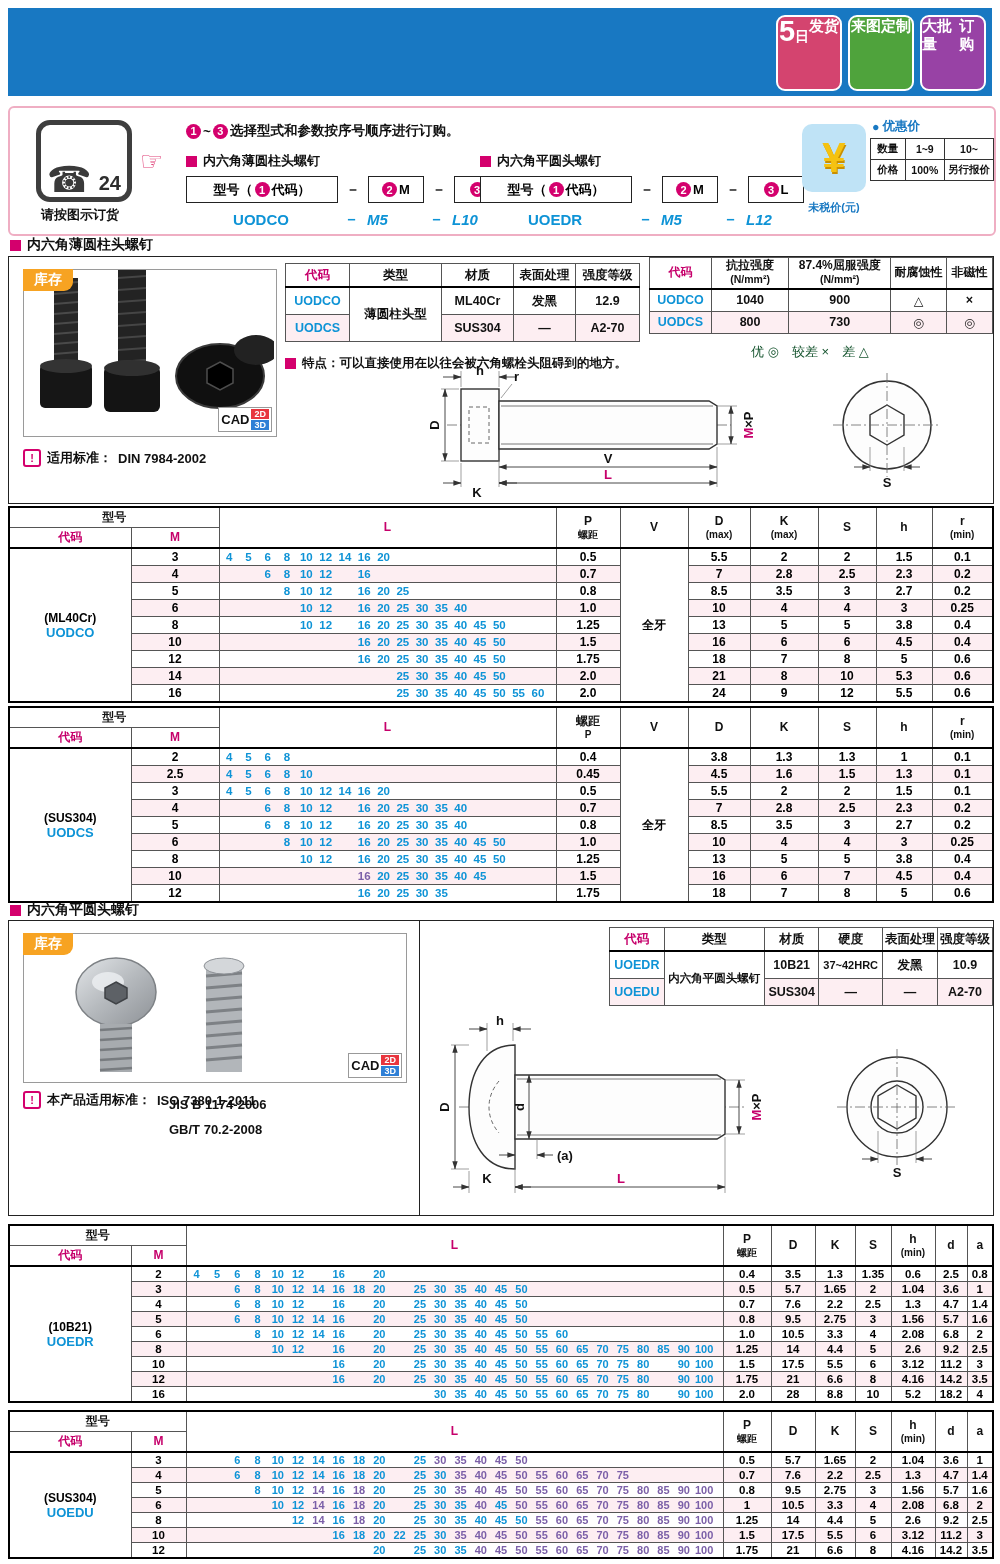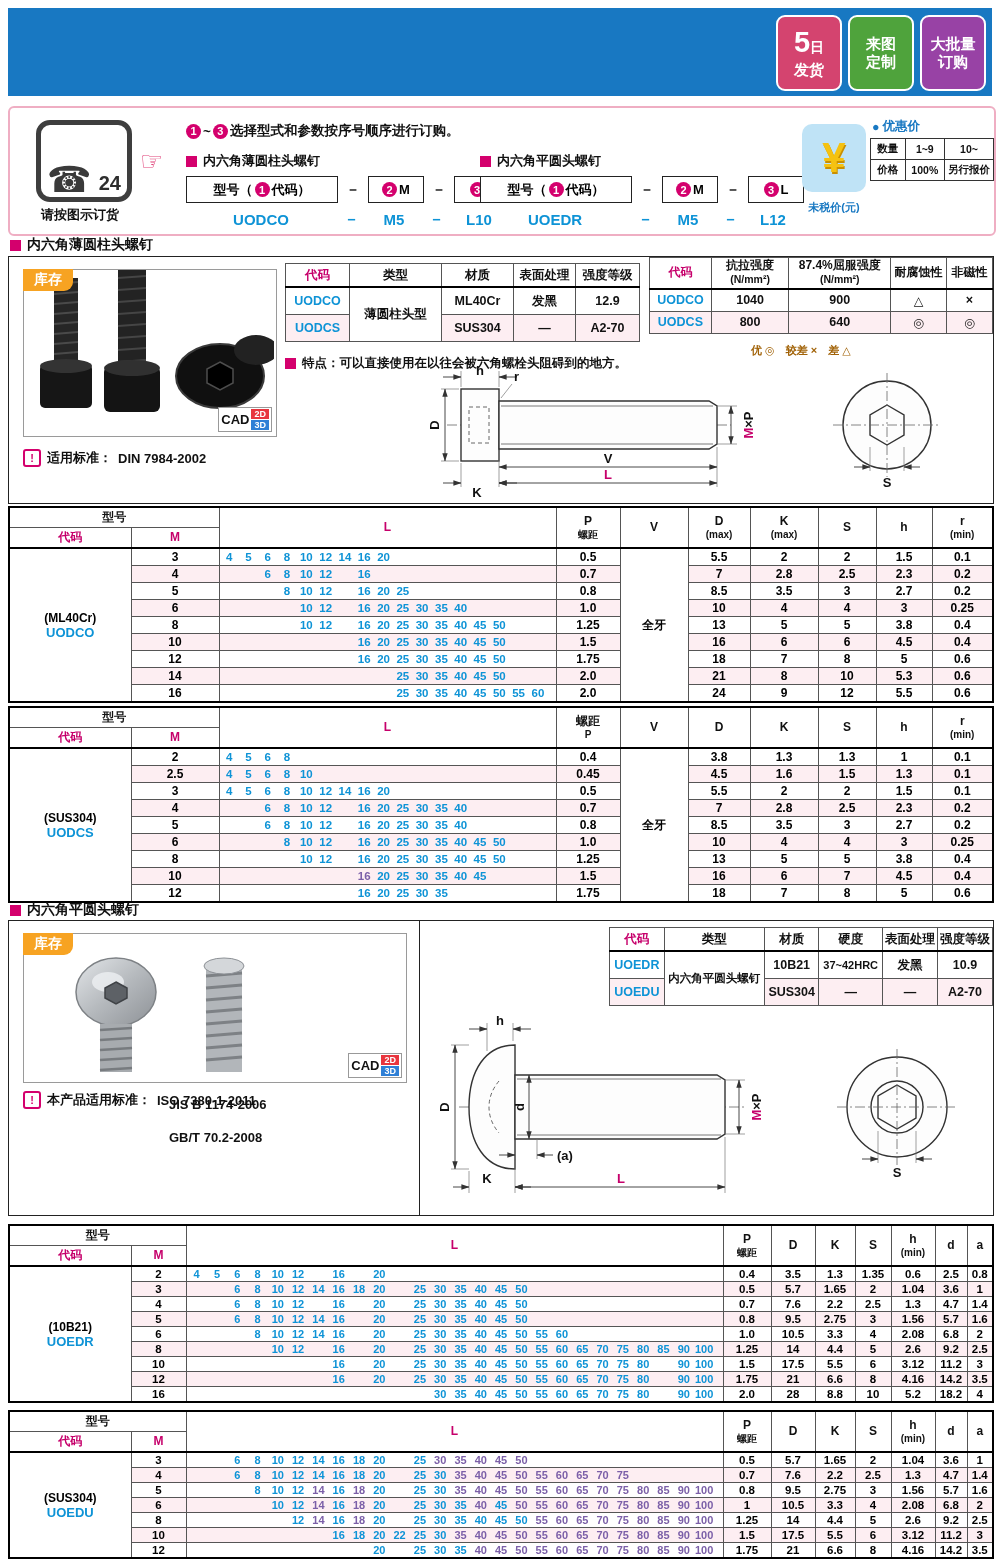--- a/index.html
+++ b/index.html
@@ -2,22 +2,22 @@
 <html><head>
 <meta charset="utf-8">
 <style>
   html,body{margin:0;padding:0;background:#fff;}
   .page{position:relative;width:1000px;height:1564px;background:#fff;overflow:hidden;
         font-family:"Liberation Sans","DejaVu Sans",sans-serif;}
   
   .titlebar{position:absolute;left:8px;top:8px;width:984px;height:88px;background:#1878c2;}
   .title{position:absolute;left:34px;top:18px;font-size:40px;font-weight:bold;color:#fff;letter-spacing:1px;white-space:nowrap;}
   .badges{position:absolute;right:6px;top:7px;display:flex;gap:6px;}
-  .badge{width:62px;height:72px;border:2px solid #fff;border-radius:9px;color:#fff;text-align:center;
-         display:flex;flex-direction:column;justify-content:center;font-weight:bold;}
+  .badge{width:62px;height:72px;border:2px solid #fff;border-radius:9px;color:#fff;
+         display:flex;flex-direction:row;justify-content:center;font-weight:bold;}
   .badge.b1{background:#d4446f;} .badge.b2{background:#4fa33c;} .badge.b3{background:#9842a5;}
   .badge .big{font-size:29px;line-height:28px;} .badge .big .sm{font-size:14px;}
   .badge .l1{font-size:15px;line-height:18px;} .badge .l2{font-size:15px;line-height:18px;}
   
   .orderbox{position:absolute;left:8px;top:106px;width:984px;height:126px;border:2px solid #efaec3;border-radius:6px;background:#fff;}
   .phonetile{position:absolute;left:26px;top:12px;width:86px;height:72px;border:5px solid #3e3e3e;border-radius:14px;background:#fff;}
   .phoneglyph{position:absolute;left:6px;bottom:-4px;font-size:36px;color:#3a3a3a;}
   .phone24{position:absolute;right:6px;bottom:2px;font-size:20px;font-weight:bold;color:#2e2e2e;}
   .phonecap{position:absolute;left:8px;top:98px;width:124px;text-align:center;font-size:13px;font-weight:bold;color:#111;}
   .hand{position:absolute;left:130px;top:38px;font-size:26px;color:#e0447a;}
@@ -25,21 +25,21 @@
   .cnum{display:inline-flex;align-items:center;justify-content:center;width:15px;height:15px;border-radius:50%;
         background:#d4006d;color:#fff;font-size:11px;font-weight:bold;flex:0 0 auto;}
   .sq{display:inline-block;width:11px;height:11px;background:#d4006d;flex:0 0 auto;}
   .prodname{position:absolute;top:44px;display:flex;align-items:center;gap:6px;font-size:13px;font-weight:bold;color:#111;}
   .fmtrow{position:absolute;top:68px;display:flex;align-items:center;gap:8px;}
   .fbox{display:flex;align-items:center;justify-content:center;height:25px;border:1.5px solid #222;background:#fff;
         font-size:13px;font-weight:bold;gap:2px;}
   .fb1{width:150px;} .fb2{width:54px;} .fb3{width:54px;}
   .fdash{font-size:14px;font-weight:bold;color:#111;}
   .exrow{position:absolute;top:102px;display:flex;align-items:center;gap:8px;color:#0e93d6;font-size:15px;font-weight:bold;}
-  .exrow .c1{width:150px;text-align:center;} .exrow .c2,.exrow .c3{width:54px;text-align:center;}
+  .exrow .c1{width:150px;text-align:center;} .exrow .c2,.exrow .c3{width:54px;font-style:italic;}
   .yen{position:absolute;left:792px;top:16px;width:64px;height:68px;background:#bfe3f6;border-radius:10px;
        display:flex;align-items:center;justify-content:center;font-size:42px;font-weight:bold;color:#f5c211;text-shadow:1px 2px 0 #c98f00;}
   .pricenote{position:absolute;left:776px;top:92px;width:96px;text-align:center;font-size:11px;font-weight:bold;color:#1878c2;}
   .pricelabel{position:absolute;left:862px;top:10px;font-size:12.5px;font-weight:bold;color:#1878c2;display:flex;align-items:center;gap:3px;}
   .pricetable{position:absolute;left:860px;top:30px;border-collapse:collapse;}
   .pricetable td{border:1px solid #333;font-size:10.5px;font-weight:bold;text-align:center;height:20px;padding:0 2px;color:#111;background:#fff;}
   .pricetable .pc1{width:34px;} .pricetable .pc2{width:36px;} .pricetable .pc3{width:50px;}
   
   .secheading{position:absolute;left:10px;display:flex;align-items:center;gap:6px;font-size:14px;font-weight:bold;color:#111;}
   #sh1{top:236px;} #sh2{top:901px;}
@@ -66,21 +66,21 @@
   .spec th,.spec td{border:1px solid #555;text-align:center;padding:0 2px;white-space:nowrap;overflow:hidden;}
   .spec th{font-size:12.5px;font-weight:bold;color:#111;height:22px;border-bottom:2px solid #000;}
   .spec td{font-size:12.5px;font-weight:bold;color:#111;height:26px;}
   .spec .mag{color:#c6006b;} .spec .code{color:#0e93d6;}
   .spec tr.pinkrow td{background:#fdeef2;} .spec td.wcell{background:#fff;}
   #spec1{left:276px;top:6px;} #spec2{left:600px;top:6px;}
   #strength{left:640px;top:0px;}
   .str th{font-size:12px;height:auto;padding:1px 2px;line-height:1.15;}
   .str .hsub{font-size:10.5px;font-weight:bold;}
   .str td{height:21px;}
-  .legend{position:absolute;left:742px;top:86px;font-size:11px;font-weight:bold;color:#a16207;}
+  .legend{position:absolute;left:742px;top:86px;font-size:13px;font-weight:normal;color:#14532d;}
   .feature{position:absolute;left:276px;top:98px;display:flex;align-items:center;gap:6px;font-size:12.5px;font-weight:bold;color:#111;white-space:nowrap;}
   
   .drw{position:absolute;}
   #drw1{left:408px;top:108px;} #drw2{left:416px;top:90px;}
   .drw text{font-family:"Liberation Sans",sans-serif;font-size:13px;font-weight:bold;fill:#111;}
   .drw .magt{fill:#c6006b;}
   .body{fill:#fdfdfd;stroke:#333;stroke-width:1.4;}
   .inner{stroke:#555;stroke-width:0.8;fill:none;}
   .dim{stroke:#333;stroke-width:0.9;fill:none;}
   .ext{stroke:#777;stroke-width:0.7;fill:none;}
@@ -349,21 +349,21 @@
         <tr>
           <td class="code">UODCO</td>
           <td>1040</td>
           <td>900</td>
           <td>△</td>
           <td>×</td>
         </tr>
         <tr class="pinkrow">
           <td class="code">UODCS</td>
           <td>800</td>
-          <td>640</td>
+          <td>730</td>
           <td>◎</td>
           <td>◎</td>
         </tr>
       </tbody>
     </table>
     <div class="legend">优 ◎　较差 ×　差 △</div>
 
     <svg class="drw" id="drw1" width="576" height="136" viewBox="0 0 576 136">
       <line class="cl" x1="30" y1="60" x2="314" y2="60"></line>
       <rect class="body" x="44" y="24" width="38" height="72"></rect>
@@ -1119,21 +1119,21 @@
         </span>
       </div>
     </div>
 
     <div class="stdline" id="std2">
       <span class="warn">!</span>
       <span>本产品适用标准：</span>
       <span>ISO 7380-1-2011</span>
     </div>
     <div class="stdlist" style="top:175px;">JIS B 1174-2006</div>
-    <div class="stdlist" style="top:208px;">GB/T 70.2-2008</div>
+    <div class="stdlist" style="top:200px;">GB/T 70.2-2008</div>
 
     <table class="spec" id="spec2">
       <colgroup>
           <col style="width:60px">
           <col style="width:104px">
           <col style="width:58px">
           <col style="width:68px">
           <col style="width:46px">
           <col style="width:48px">
         </colgroup>

